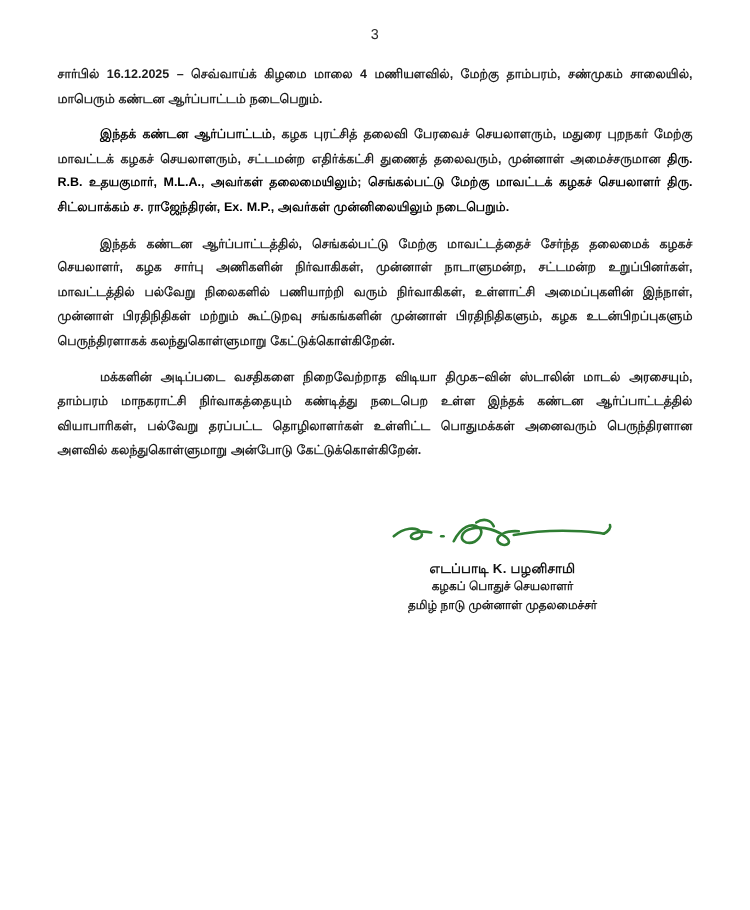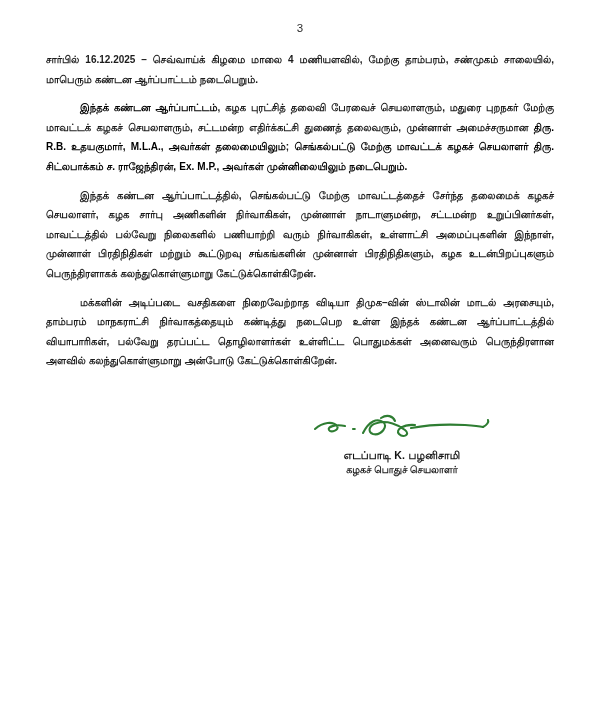--- a/index.html
+++ b/index.html
@@ -105,17 +105,18 @@
         <g fill="none" stroke="#2e7d32" stroke-width="2.1" stroke-linecap="round" stroke-linejoin="round">
           <path d="M8 17 C16 10, 26 9, 30 14 C33 18, 24 21, 22 18 C20 15, 28 12, 38 14"></path>
           <path d="M46 17 c0.6 0 1.2 0 1.8 0"></path>
           <path d="M56 21 C62 9, 70 6, 76 10 C82 14, 74 24, 66 22 C60 20, 62 13, 70 11 C80 8, 92 13, 98 18 C104 23, 96 26, 92 22 C88 18, 96 12, 108 13"></path>
           <path d="M74 6 C80 2, 86 4, 88 9"></path>
           <path d="M104 16 C120 13, 140 12, 158 13 C166 13.5, 172 14, 176 15"></path>
           <path d="M176 15 C180 13, 182 10, 181 8"></path>
         </g>
       </svg>
       <div class="sig-name">எடப்பாடி  K. பழனிசாமி</div>
-      <div class="sig-line">கழகச் பொதுச் செயலாளர்</div>
+      <div class="sig-line">கழகப் பொதுச் செயலாளர்</div>
+      <div class="sig-line">தமிழ் நாடு முன்னாள் முதலமைச்சர்</div>
     </div>
   </div>
 
 </div>
 
 </body></html>

